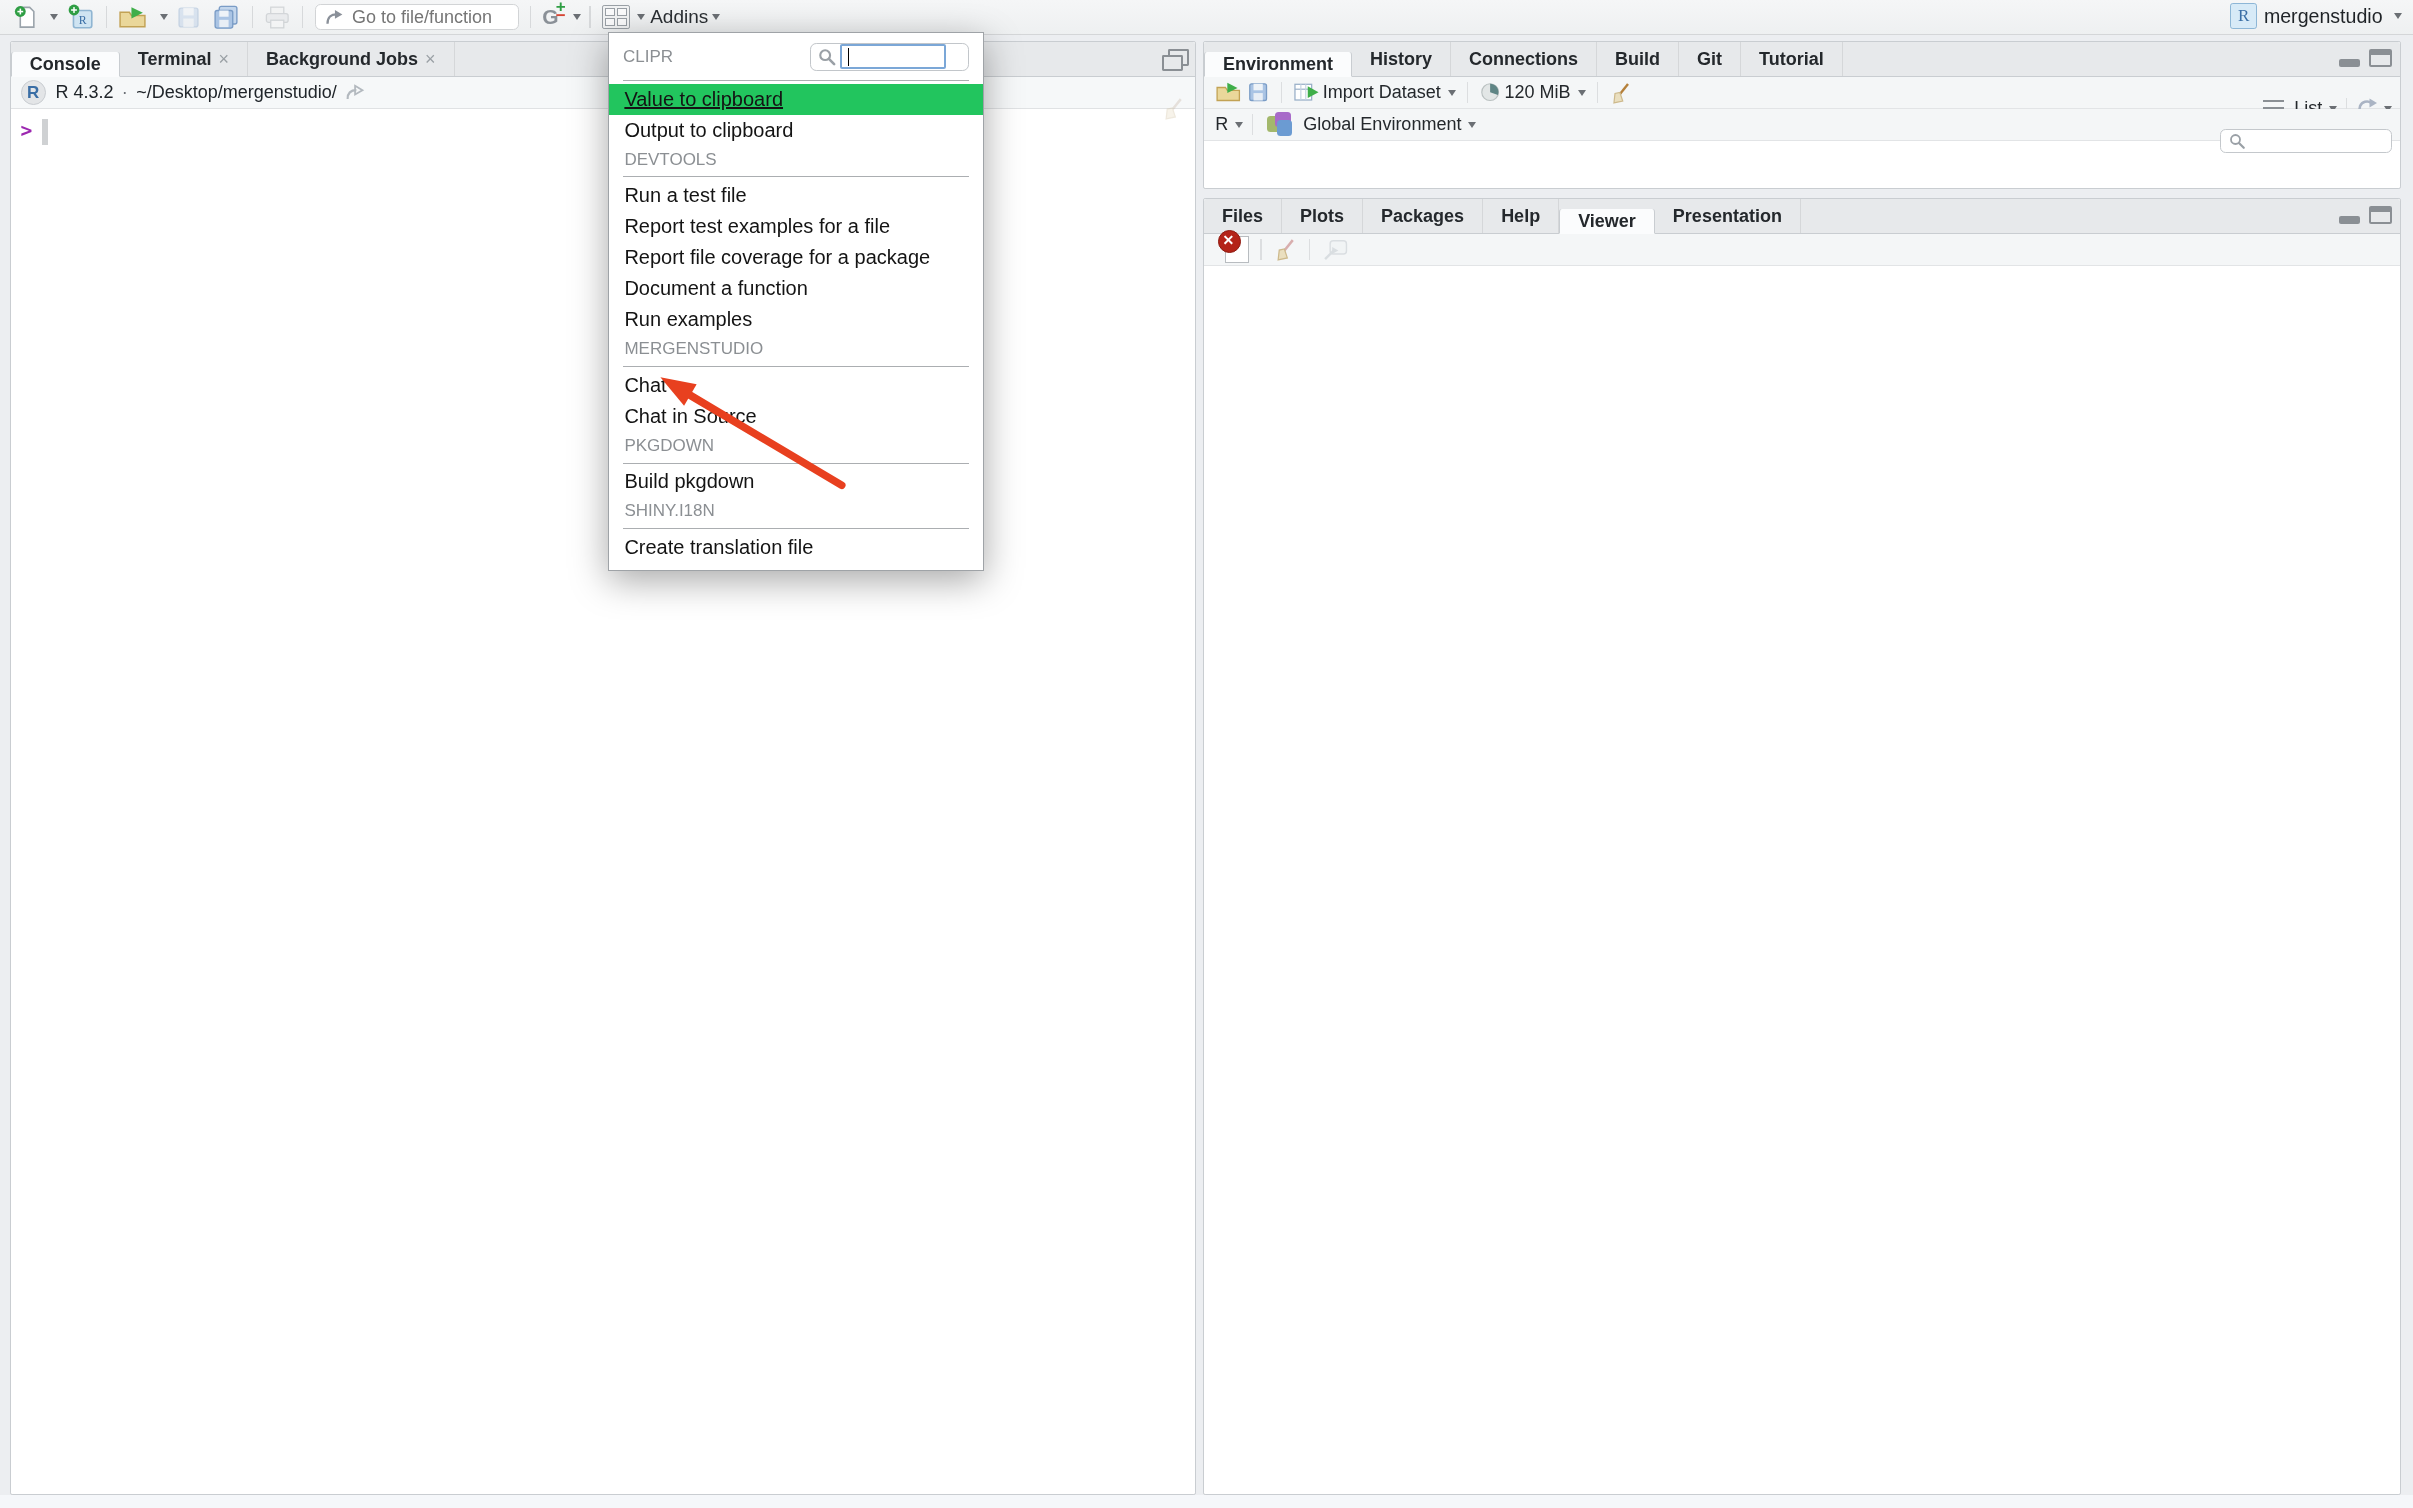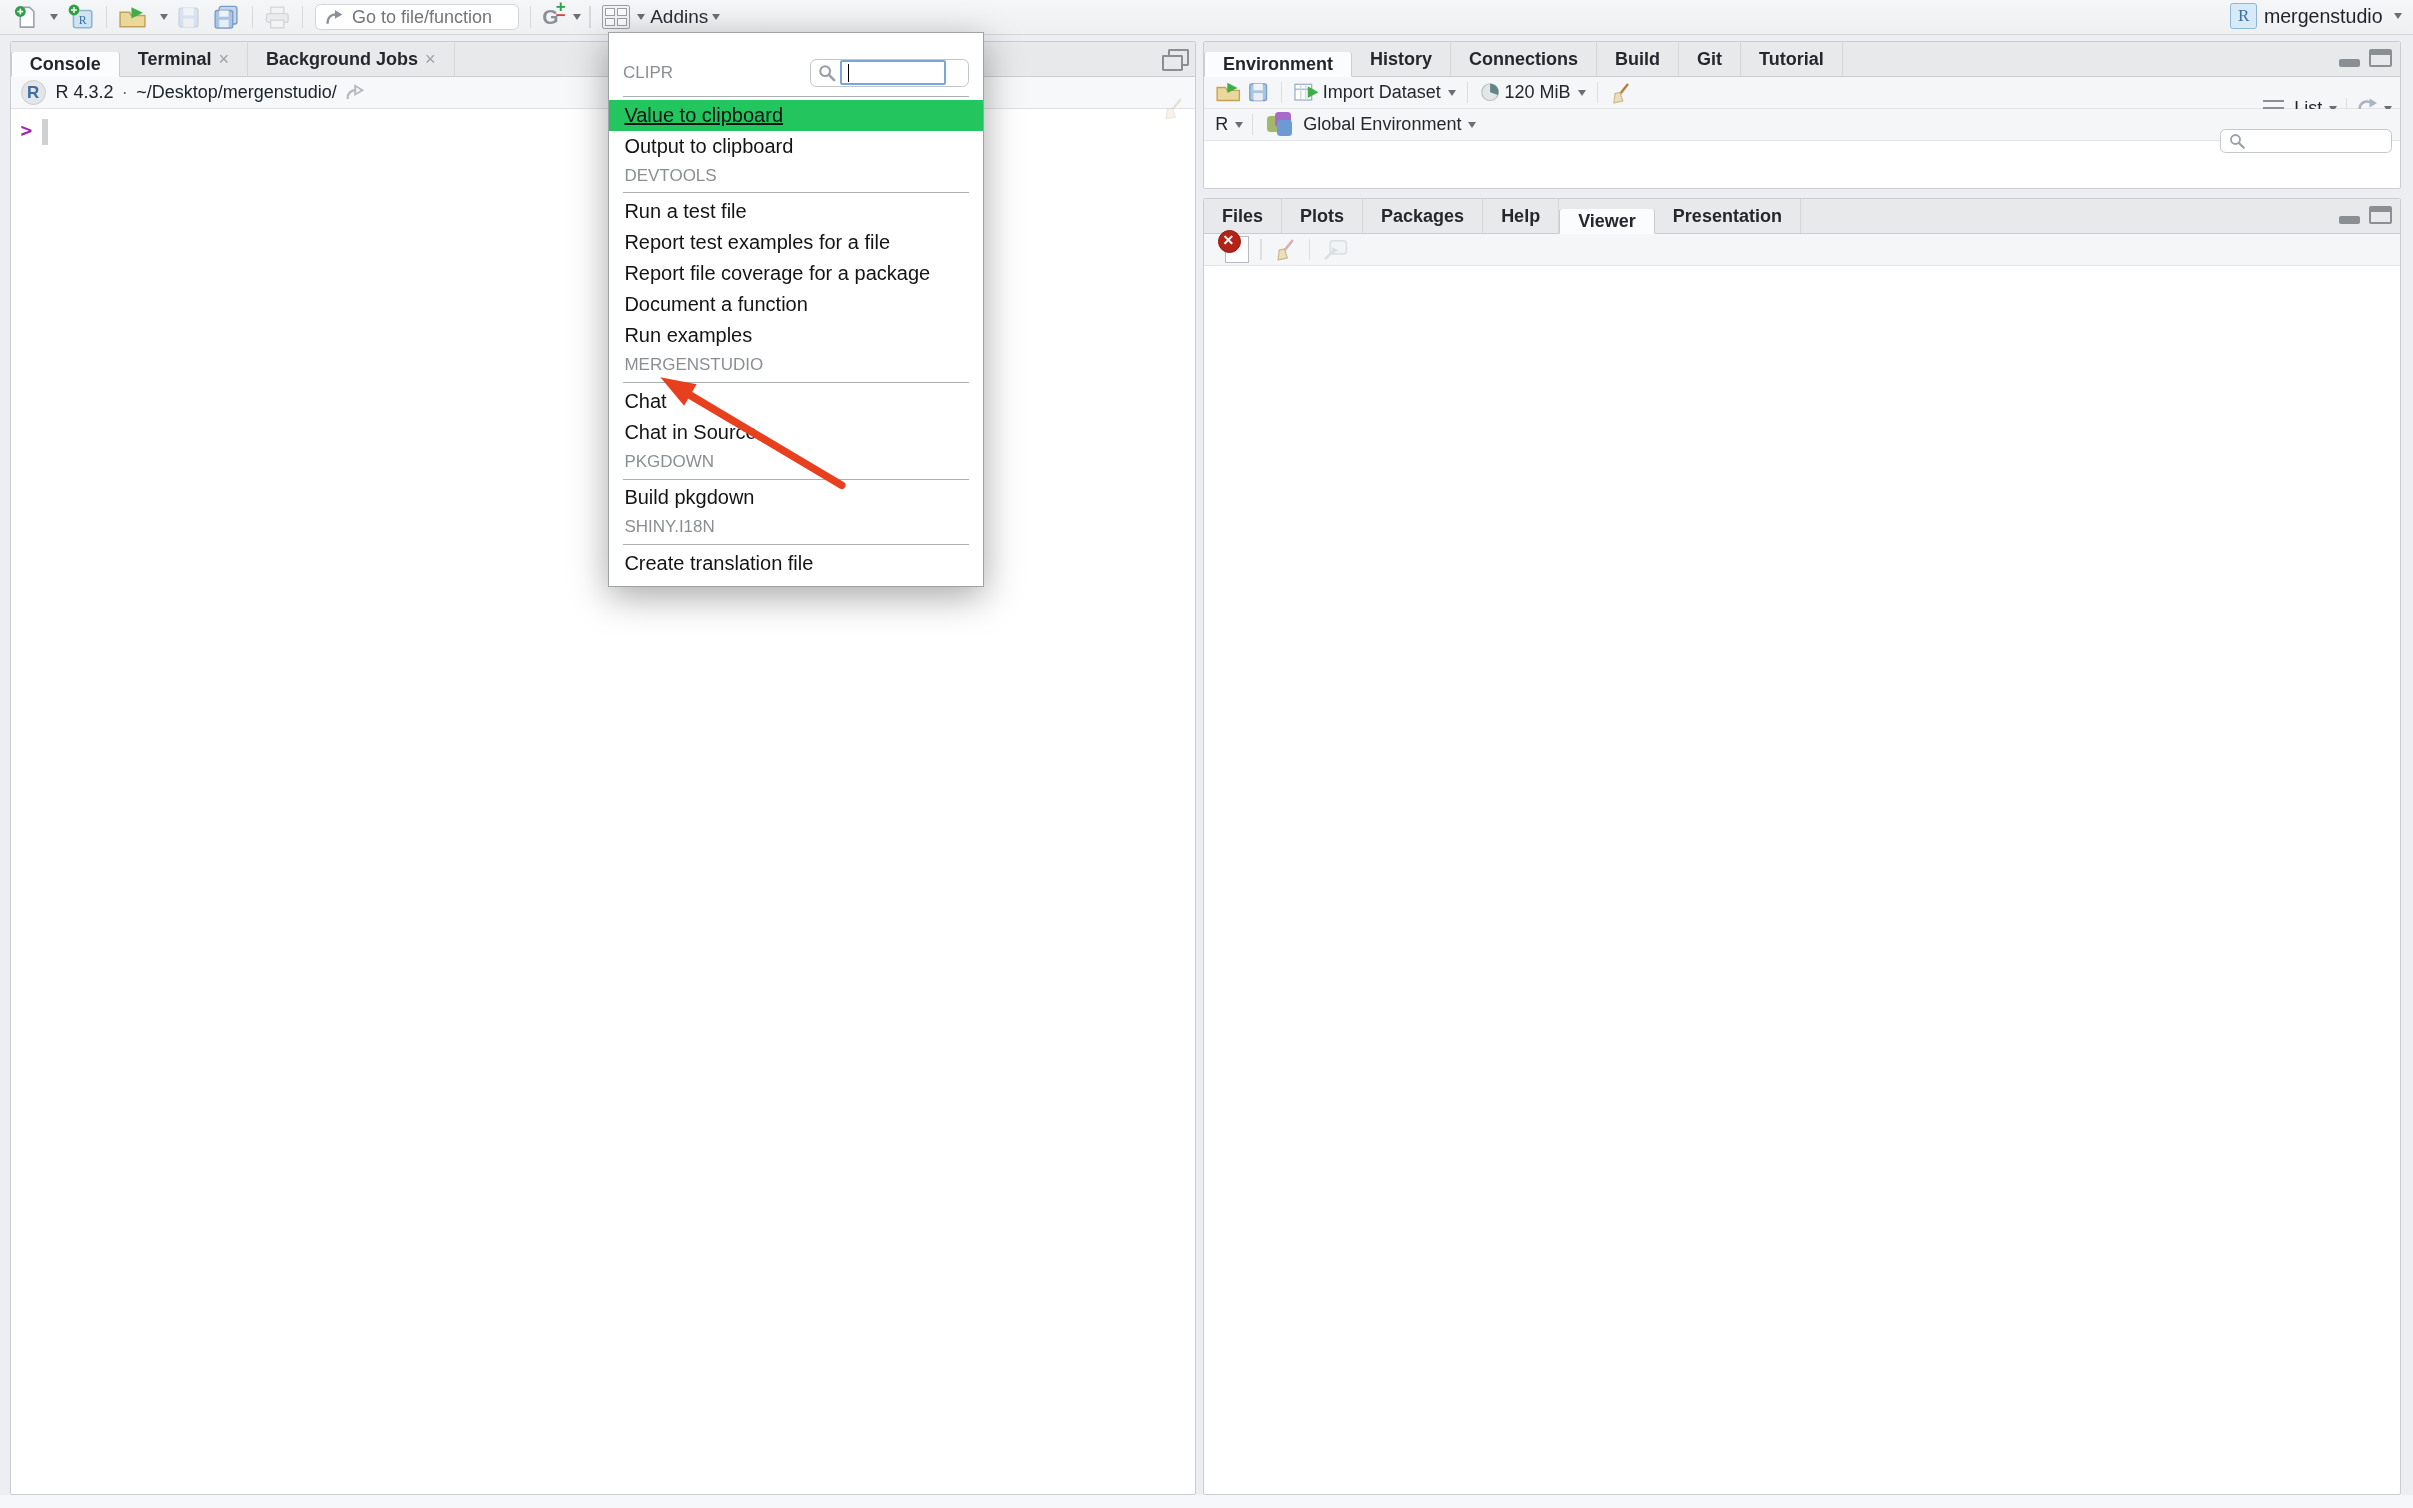--- a/index.html
+++ b/index.html
@@ -91,21 +91,21 @@
   .doc-x-icon { position:relative; width:24px; height:26.5px; background:#fff; border:1.4px solid #b8bcc0; }
   .doc-x-icon::before { content:""; position:absolute; left:-8.4px; top:-7px; width:21px; height:21px;
     background:#b42318; border-radius:50%; border:1.4px solid #8e1a10; }
   .doc-x-icon::after { content:"✕"; position:absolute; left:-3.5px; top:-4.9px; color:#fff; font-size:14px; font-weight:bold; }
 
   
   .svgi { display:inline-block; vertical-align:middle; }
 
   
   .menu { position:absolute; left:608px; top:32px; width:376px; background:#fff;
-    border:1.4px solid #9fa3a7; box-shadow:0 9.8px 35px rgba(0,0,0,.35); z-index:50; padding:19px 0 7px 0; }
+    border:1.4px solid #9fa3a7; box-shadow:0 9.8px 35px rgba(0,0,0,.35); z-index:50; padding:3px 0 7px 0; }
   .m-searchrow { display:flex; align-items:center; justify-content:space-between; height:41px; padding:0 14px; }
   .m-head { display:flex; align-items:center; height:28px; padding:0 15.4px; font-size:17px; color:#8b8f93; }
   .m-item { display:flex; align-items:center; height:31px; padding:0 15.4px; font-size:20px; color:#141414; }
   .m-item.hl { background:#22c55e;text-decoration:underline; }
   .m-sep { border-top:1.4px solid #abaeb1; margin:2.8px 14px; }
   .m-search-field { display:flex; align-items:center; width:159px; height:28px; background:#fff;
     border:1.4px solid #c2c6ca; border-radius:6.3px; padding:0 5.6px; }
   .m-search-input { display:flex; align-items:center; width:106px; height:25px; border:2.1px solid #7ba7d7;
     border-radius:2.1px; margin-left:4.2px; background:#fff; }
   .m-search-input input { width:100%; border:none; outline:none; font-size:18px; padding:0 4.2px;

